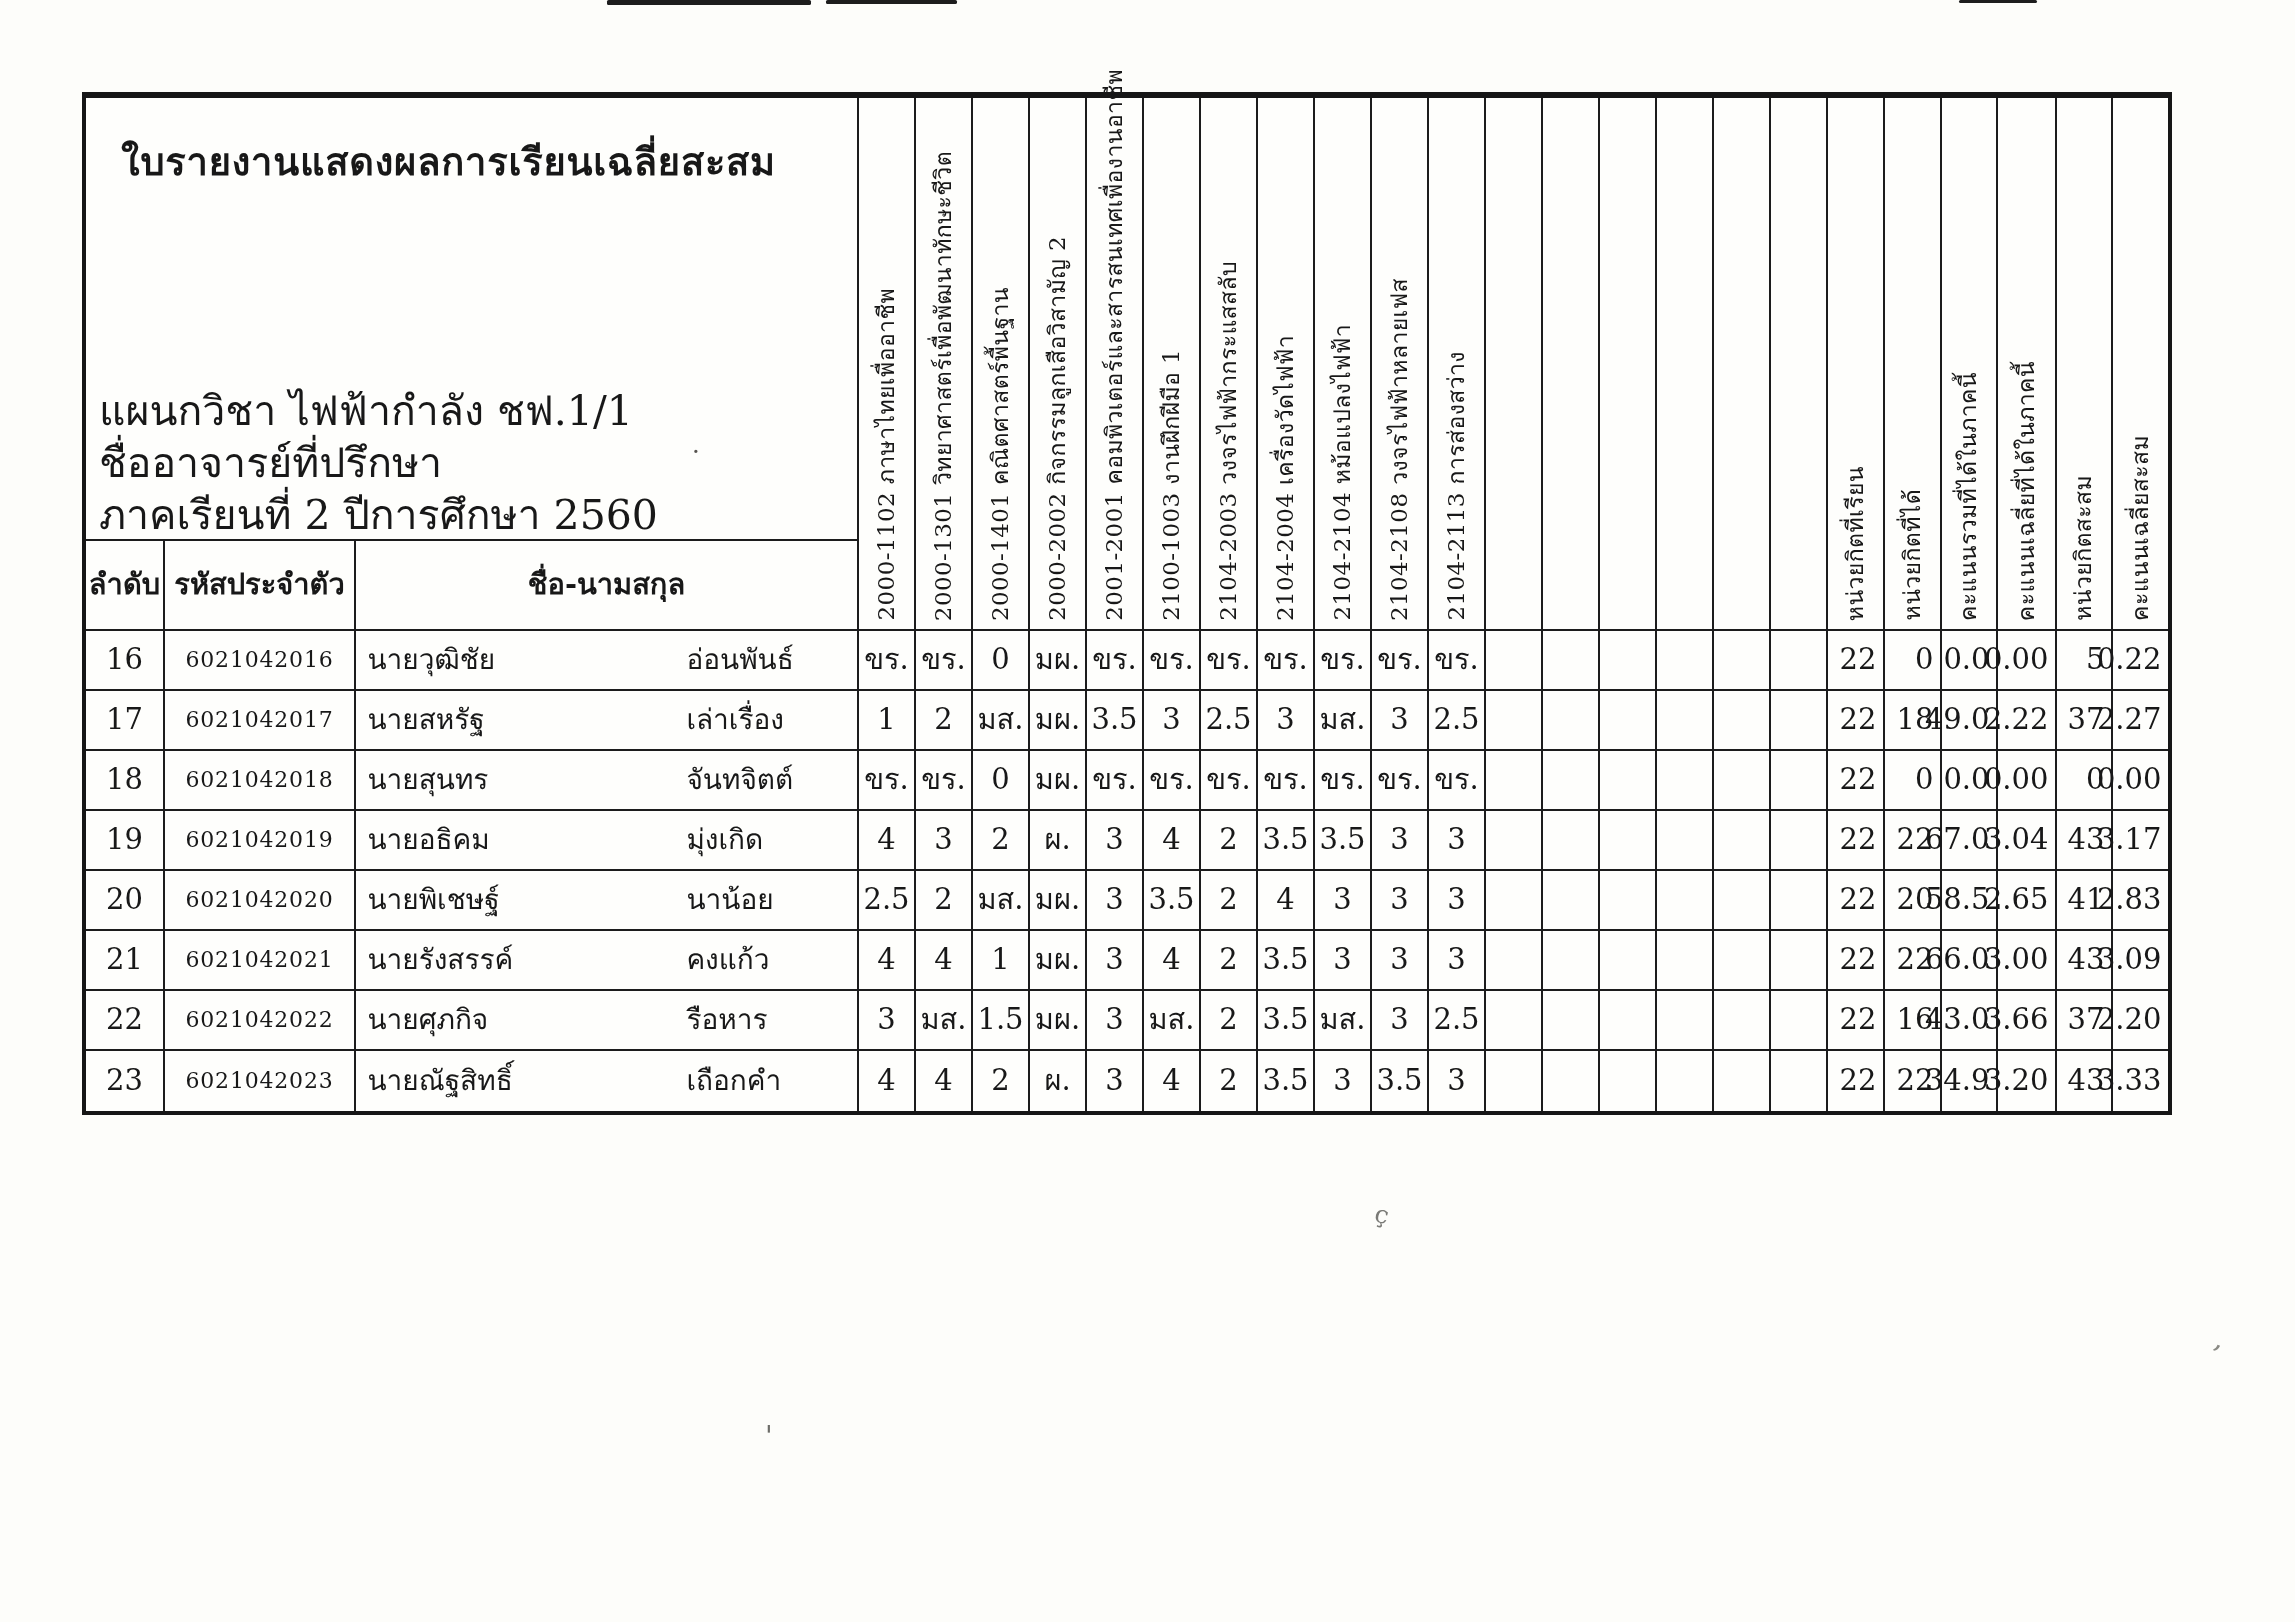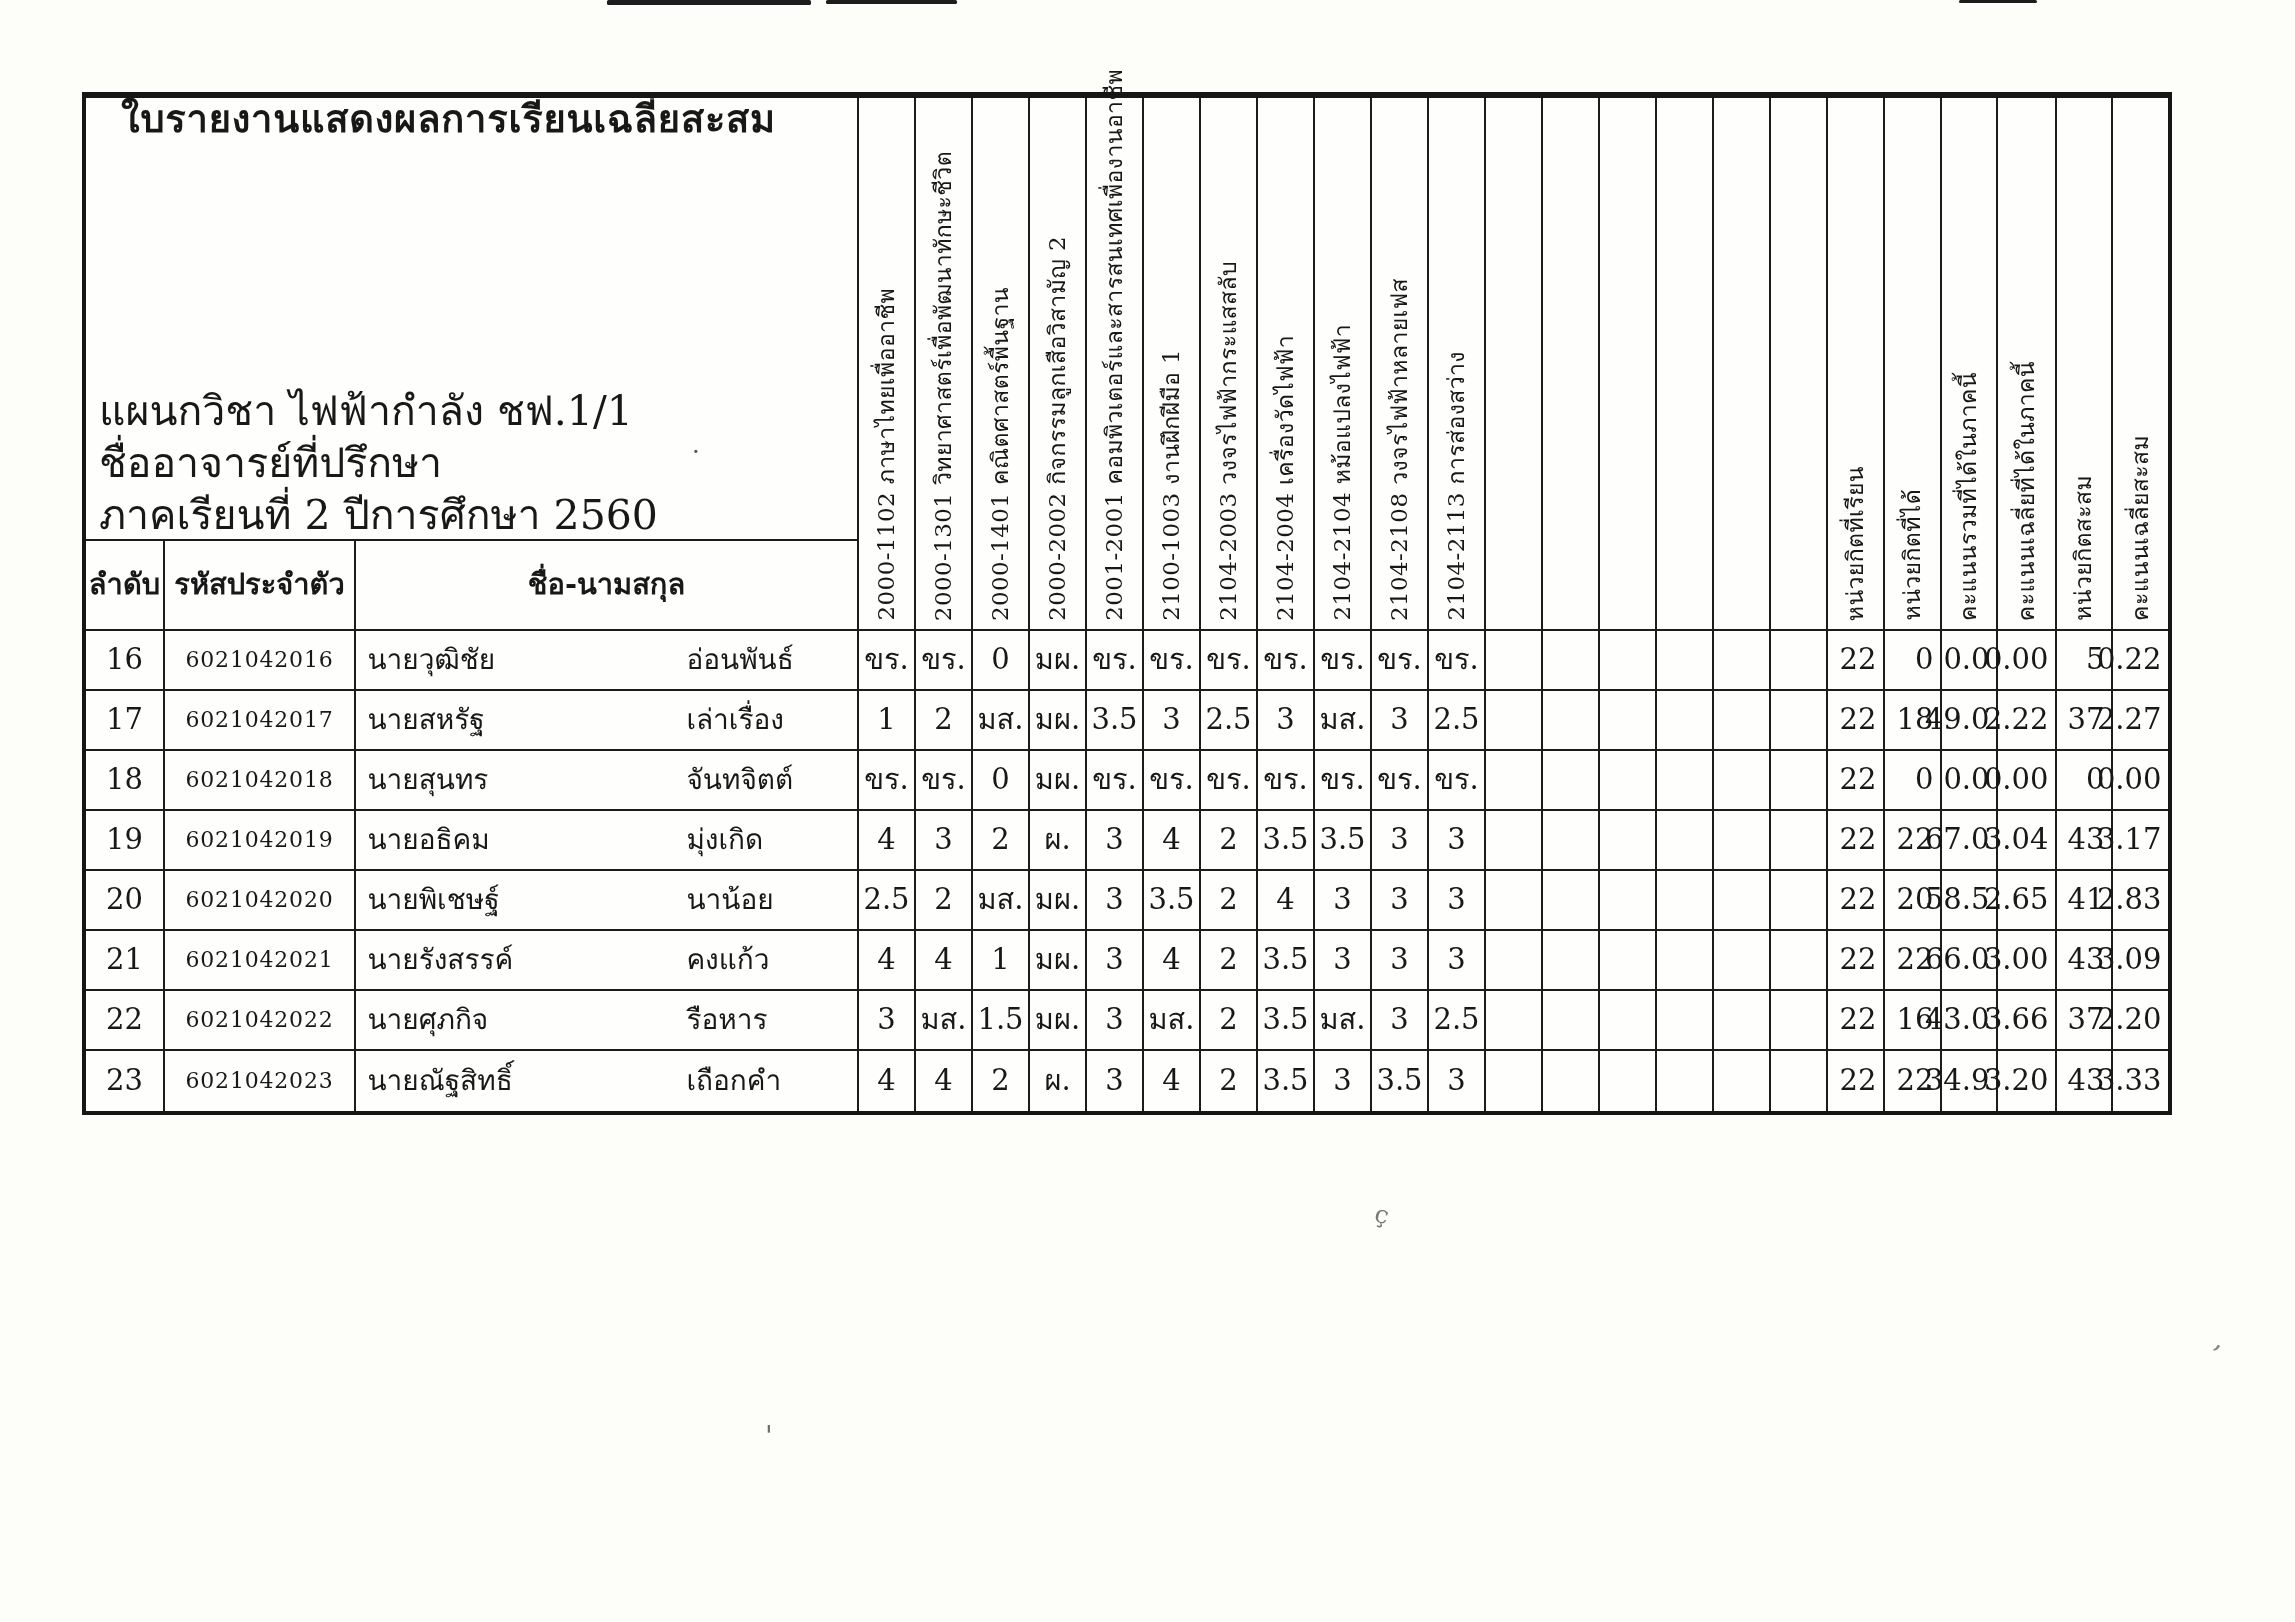--- a/index.html
+++ b/index.html
@@ -16,21 +16,21 @@
     grid-template-rows:443px 90px repeat(8,60px);
     border:4.9px solid #161616;border-top-width:6.5px;
     background:#fefefc;
   }
   .c{
     border-right:2.5px solid #1c1c1c;border-bottom:2.5px solid #1c1c1c;
     display:flex;align-items:center;position:relative;
     font-size:29px;font-style:normal;line-height:1.1;
   }
   .free{grid-area:1/1/2/4;display:block;position:relative}
-  .title{text-align:center;font-weight:bold;font-size:38px;padding-right:46px;letter-spacing:0.8px}
+  .title{margin-top:43px;text-align:center;font-weight:bold;font-size:38px;padding-right:46px;letter-spacing:0.8px}
   .info{position:absolute;left:13px;top:287px;font-size:41px;line-height:52px;white-space:nowrap}
   .lh{grid-row:2;justify-content:center;font-weight:bold;font-size:29px}
   .lh1{grid-column:1}.lh2{grid-column:2}.lh3{grid-column:3}
   .tall{}
   .v{
     position:absolute;left:50%;bottom:8.2px;
     transform:translateX(-50%) rotate(180deg);
     writing-mode:vertical-rl;white-space:nowrap;
     font-size:23px;letter-spacing:0.4px;
   }

